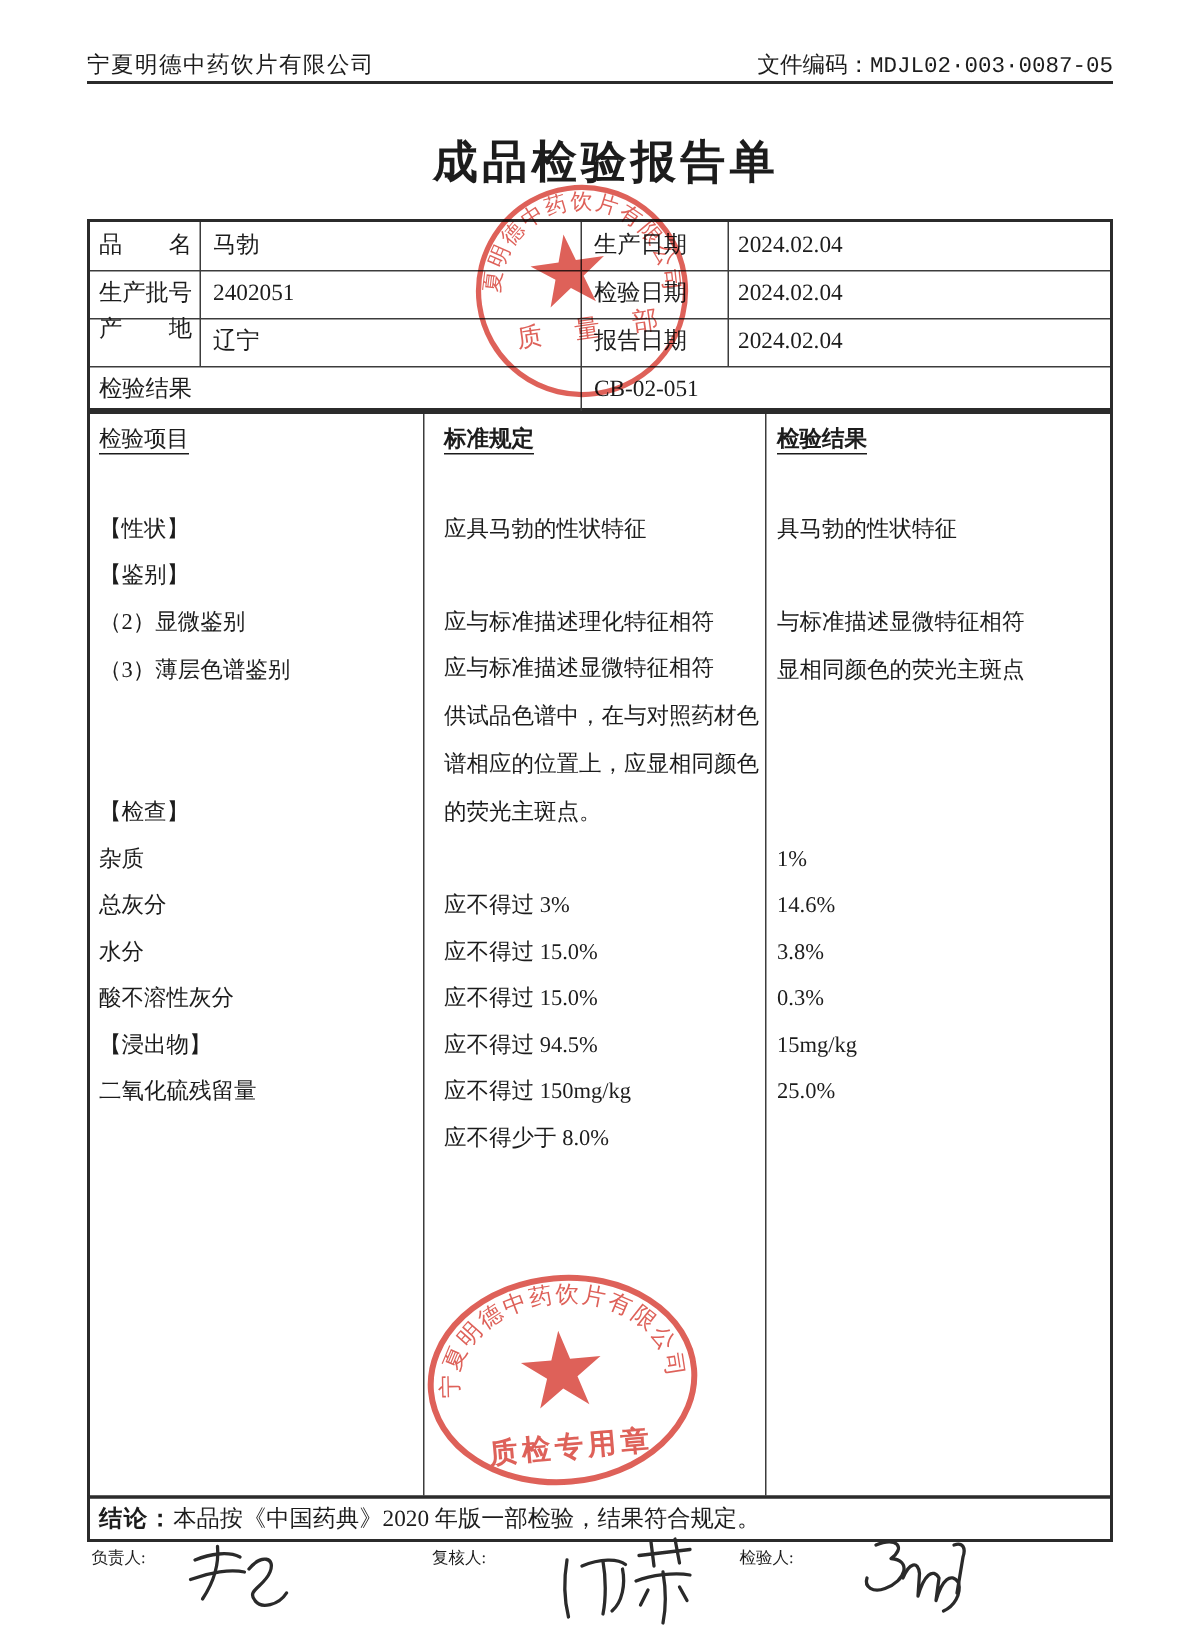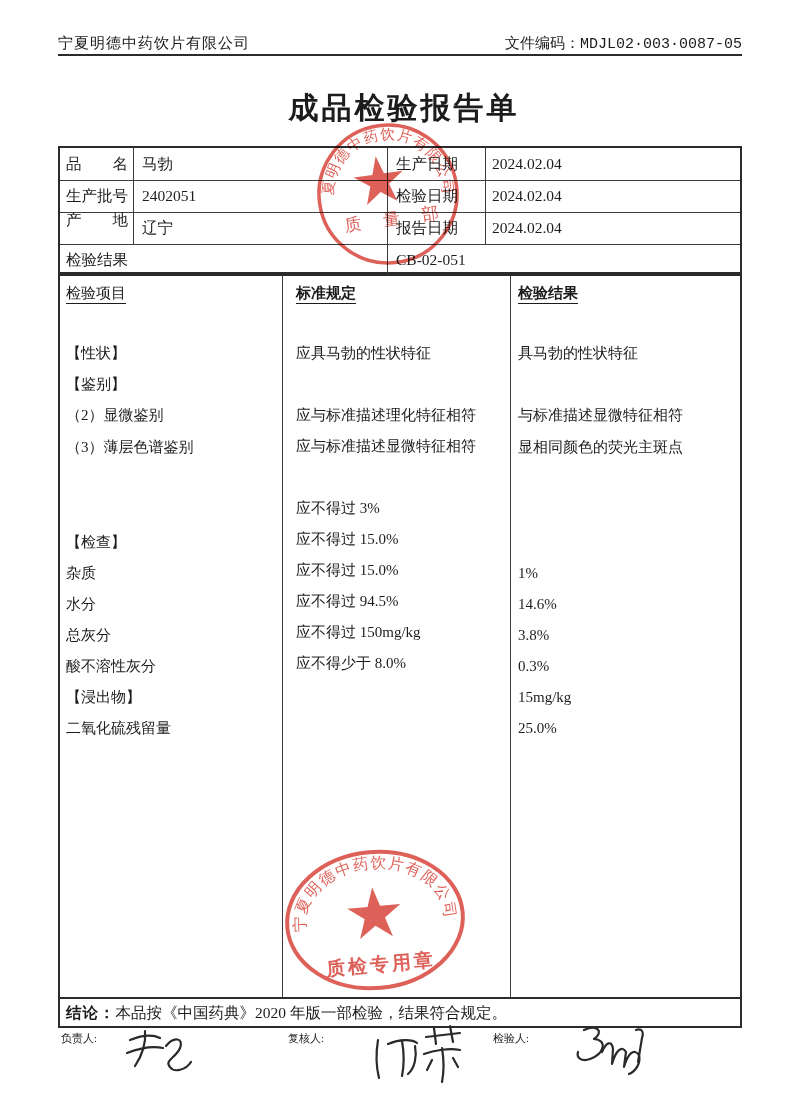--- a/index.html
+++ b/index.html
@@ -87,34 +87,35 @@
 
   <div class="mcol mcol-item">
     <div class="rh"><span>检验项目</span></div>
     <div class="rgap"></div>
     <div class="r">【性状】</div>
     <div class="r">【鉴别】</div>
     <div class="r">（2）显微鉴别</div>
     <div class="r r3">（3）薄层色谱鉴别</div>
     <div class="r">【检查】</div>
     <div class="r">杂质</div>
+    <div class="r">总灰分</div>
     <div class="r">水分</div>
-    <div class="r">总灰分</div>
     <div class="r">酸不溶性灰分</div>
     <div class="r">【浸出物】</div>
     <div class="r">二氧化硫残留量</div>
   </div>
 
   <div class="mcol mcol-std">
     <div class="rh center"><span>标准规定</span></div>
     <div class="rgap"></div>
     <div class="r">应具马勃的性状特征</div>
     <div class="r"></div>
     <div class="r">应与标准描述理化特征相符</div>
     <div class="r">应与标准描述显微特征相符</div>
+    <div class="r r3" style="white-space:normal">供试品色谱中，在与对照药材色谱相应的位置上，应显相同颜色的荧光主斑点。</div>
     <div class="r"></div>
     <div class="r">应不得过 3%</div>
     <div class="r">应不得过 15.0%</div>
     <div class="r">应不得过 15.0%</div>
     <div class="r">应不得过 94.5%</div>
     <div class="r">应不得过 150mg/kg</div>
     <div class="r">应不得少于 8.0%</div>
   </div>
 
   <div class="mcol mcol-res">

